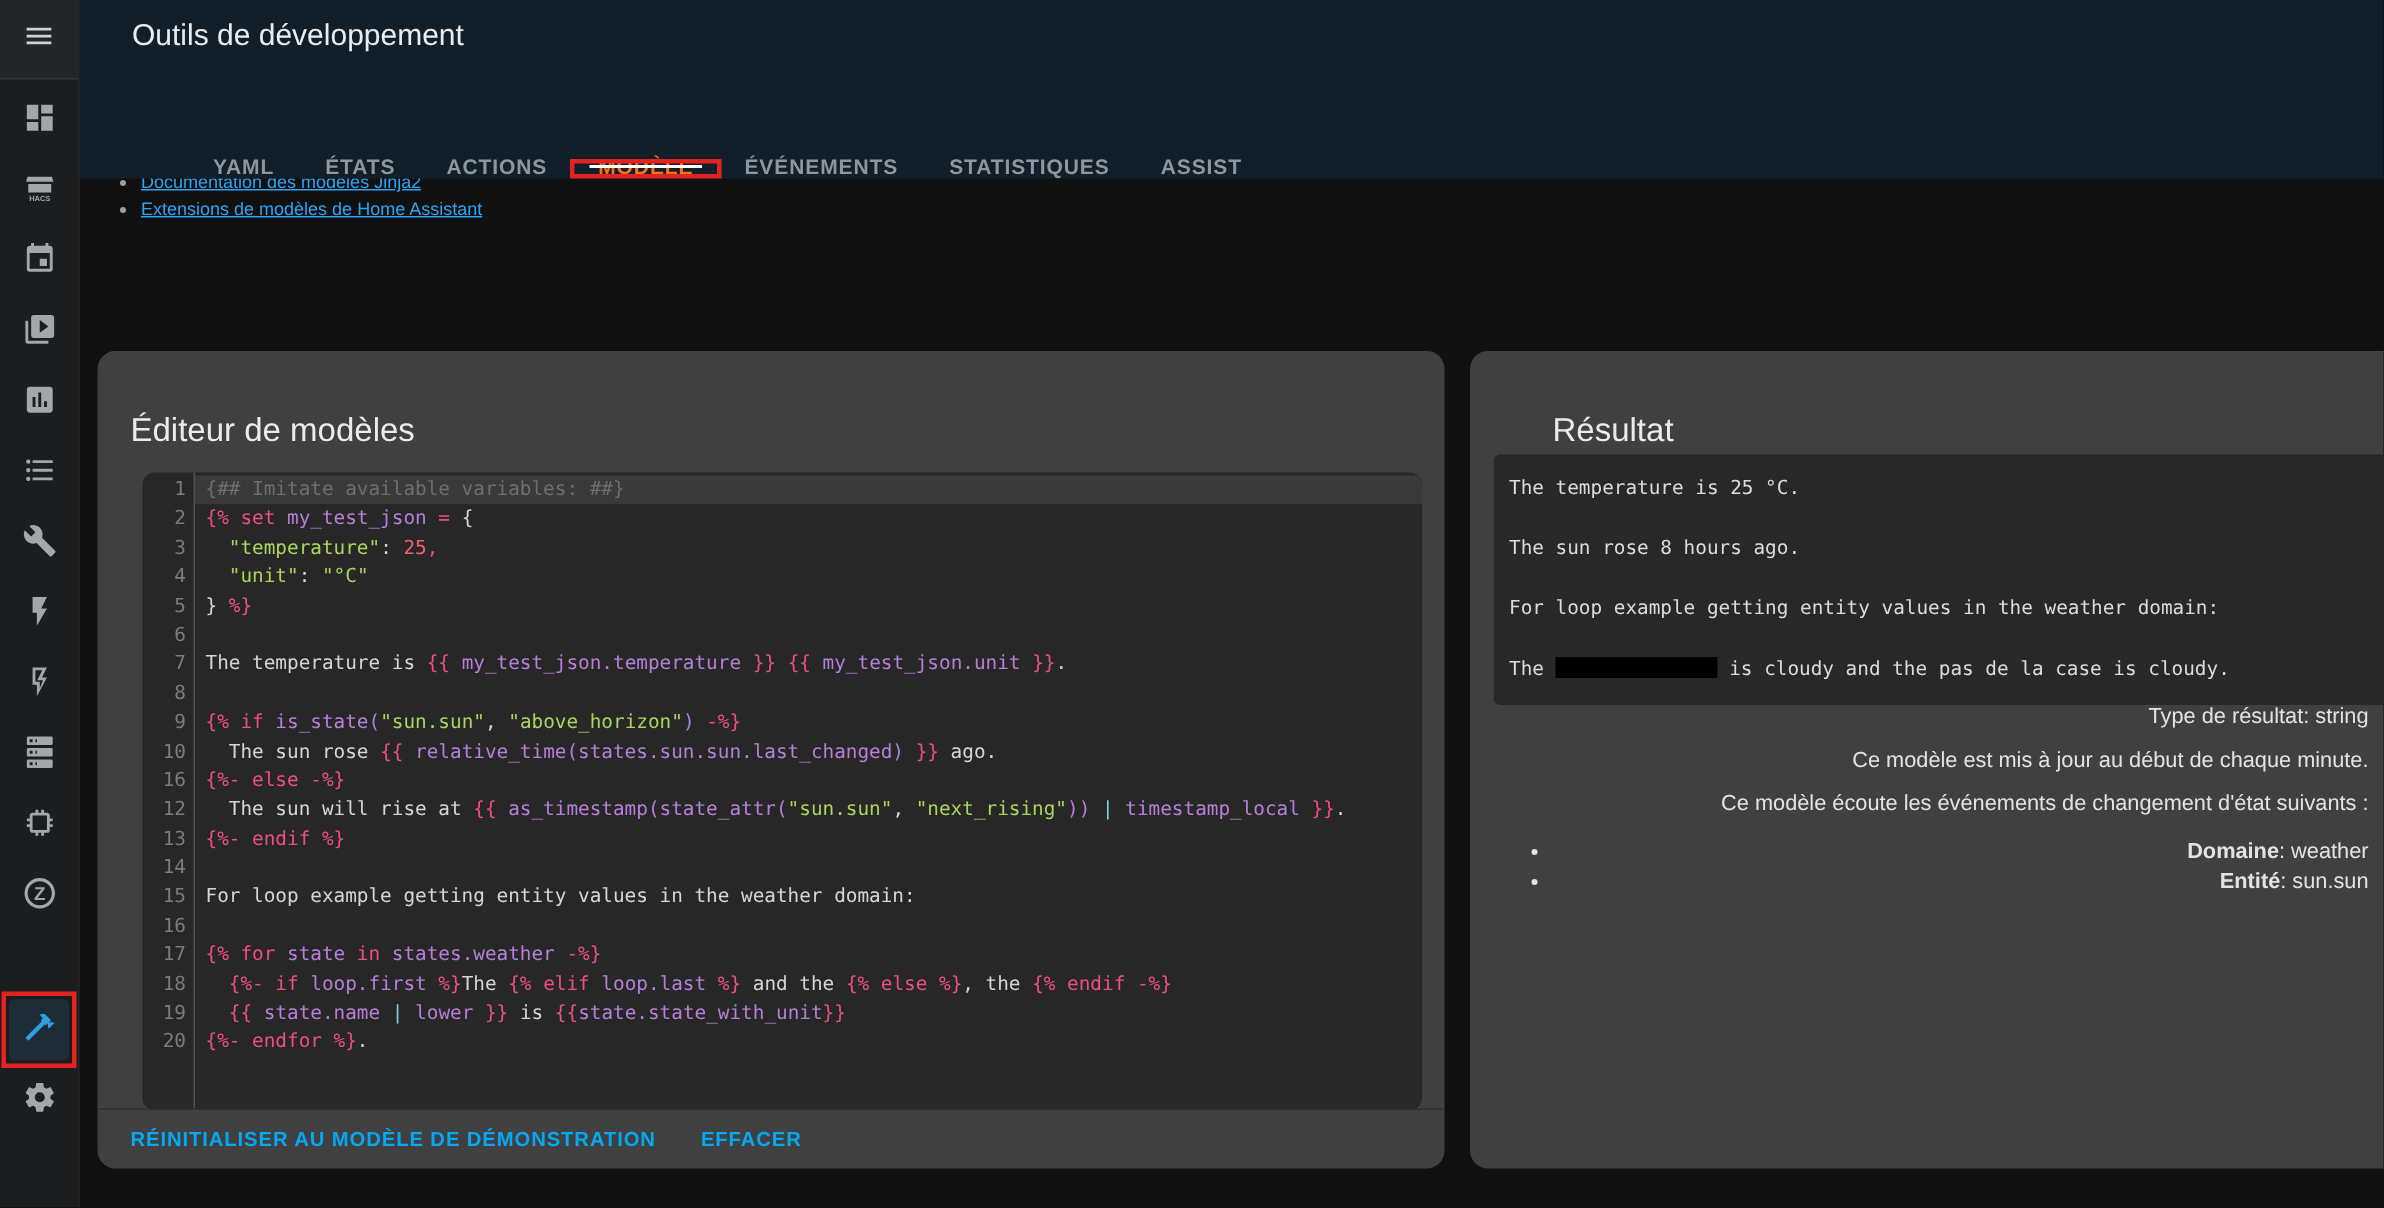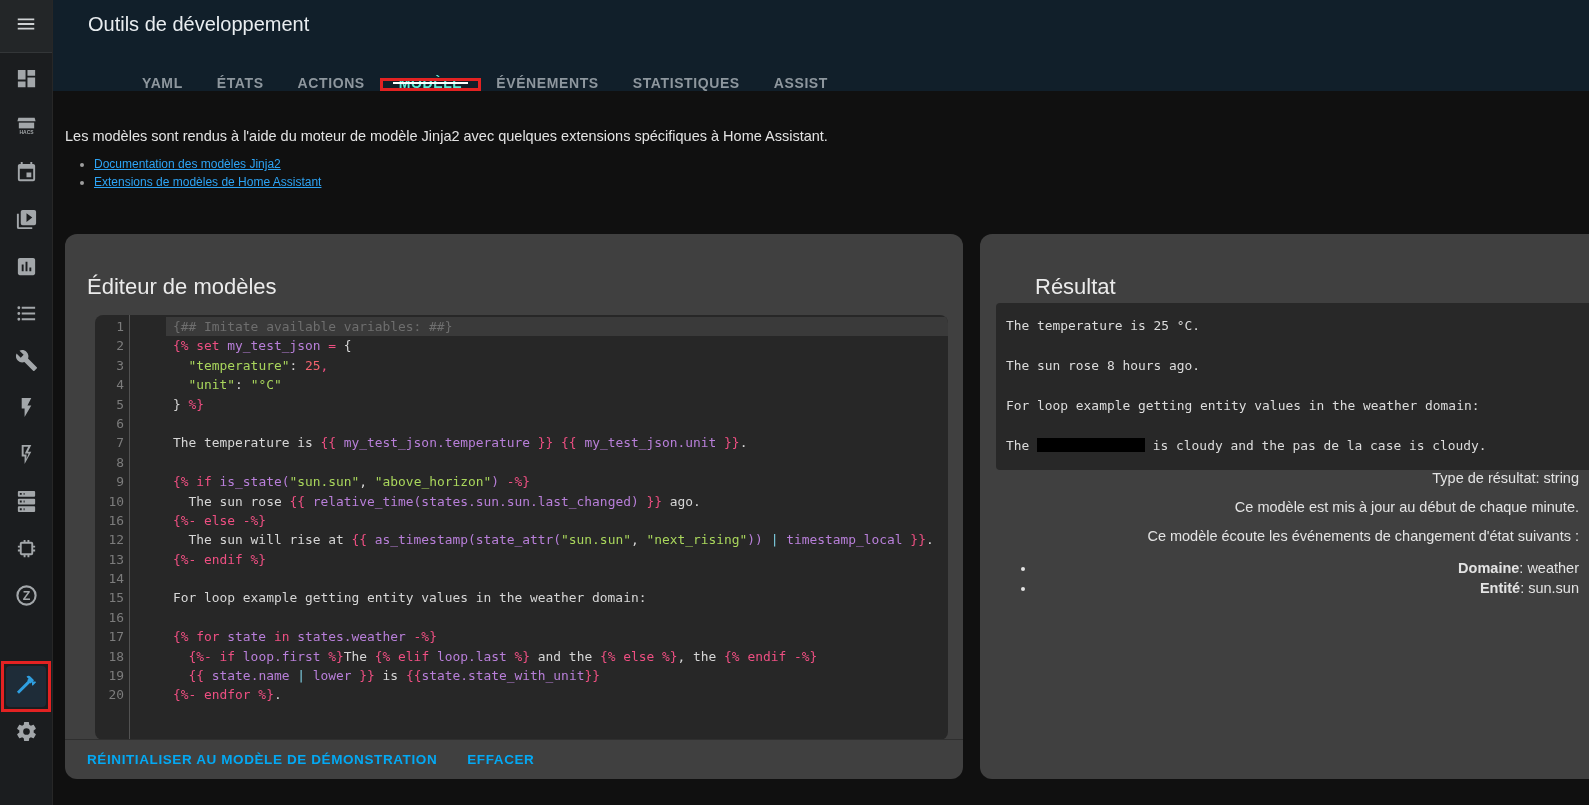--- a/index.html
+++ b/index.html
@@ -14,46 +14,46 @@
   .sidebar-top{height:52px;background:#232628;border-bottom:1px solid #333638;display:flex;align-items:center;justify-content:center;color:#cfd2d4;cursor:pointer;}
   .sidebar-top svg{width:22px;height:22px;fill:currentColor;}
   .side-items{padding-top:4px;}
   .side-item{width:52px;height:47px;display:flex;align-items:center;justify-content:center;color:#a3a7aa;position:relative;cursor:pointer;}
   .side-item svg{width:23px;height:23px;fill:currentColor;position:relative;z-index:2;}
   .side-item.spacer{margin-top:42px;}
   .side-item.active{color:var(--hammer-blue,#2f9fe0);}
   .side-item.active::before{content:'';position:absolute;left:6px;right:6px;top:3px;bottom:3px;background:#1e2c38;border-radius:4px;}
   .side-item.annotated::after{content:'';position:absolute;left:1px;right:1px;top:-2px;bottom:-2px;border:3px solid var(--annotation,#e32222);z-index:3;}
   
-  .header{position:absolute;left:52px;right:0;top:0;height:91px;background:var(--header-bg,#111f2a);z-index:4;}
+  .header{position:absolute;left:52px;right:0;top:0;height:119px;background:var(--header-bg,#111f2a);z-index:4;}
   .app-title{position:absolute;left:36px;top:13px;font-size:20px;color:#e9edf0;}
   .tab-bar{position:absolute;left:73px;bottom:0;height:53px;display:flex;align-items:flex-end;}
   .tab{display:flex;align-items:center;padding:0 17px;font-size:14px;font-weight:bold;letter-spacing:.6px;color:#8e979e;position:relative;cursor:pointer;white-space:nowrap;}
-  .tab.active{color:#5eead4;}
+  .tab.active{color:#f97316;}
   .tab.active::after{content:'';position:absolute;left:11px;right:11px;bottom:7px;height:2.5px;background:#fff;}
   .tab.annotated::before{content:'';position:absolute;left:-2px;right:-2px;top:3px;bottom:0;border:3px solid var(--annotation,#e32222);}
   
   .content{position:absolute;left:52px;top:101px;right:0;bottom:0;}
   .intro{margin:27px 0 0 13px;font-size:14.5px;color:#e3e3e3;}
   .intro-links{margin:13px 0 0;padding-left:42px;list-style:disc;}
   .intro-links li{margin:4px 0;font-size:12px;color:#9e9e9e;}
   .intro-links a{color:var(--link,#2da4f5);text-decoration:underline;cursor:pointer;}
   .cards{position:absolute;left:13px;top:133px;right:-14px;bottom:26px;display:flex;gap:17px;}
   .card{background:#404040;border-radius:12px;position:relative;overflow:hidden;}
   .editor-card{width:898px;flex:none;}
   .result-card{flex:1;}
   .card-title{font-size:22px;font-weight:400;color:#ebebeb;}
   .editor-card .card-title{position:absolute;left:22px;top:22px;}
   .result-card .card-title{position:absolute;left:15px;top:22px;margin-left:40px;}
   
   .code-editor{position:absolute;left:30px;right:15px;top:81px;height:425px;background:#272727;border-radius:8px;display:flex;
     font-family:"DejaVu Sans Mono",monospace;font-size:12.9px;line-height:19.4px;overflow:hidden;cursor:text;}
   .gutter{width:29px;flex:none;text-align:right;padding:2px 5px 0 0;color:#7c7c7c;border-right:1px solid #525252;}
   .gutter div{height:19.4px;}
-  .code-lines{flex:1;padding:2px 0 16px 7px;margin-left:36px;}
+  .code-lines{flex:1;padding:2px 0 16px 7px;}
   .cm-line{height:19.4px;white-space:pre;color:#d6d6d6;}
   .cm-line.hl{background:#3a3a3a;margin-left:-7px;padding-left:7px;}
   .tk-base{color:#d6d6d6;}
   .tk-kw{color:var(--kw,#ee4f82);}
   .tk-var{color:var(--var,#b87fd9);}
   .tk-str{color:var(--str,#a9d65c);}
   .tk-num{color:var(--num,#f2636e);}
   .tk-pipe{color:var(--pipe,#7ecfe3);}
   .tk-cm{color:var(--comment,#6e6e6e);}
   .card-actions{position:absolute;left:0;right:0;bottom:0;height:39px;border-top:1px solid #2f2f2f;display:flex;align-items:center;padding-left:22px;gap:30px;}
@@ -162,21 +162,20 @@
       <div class="tab">ÉTATS</div>
       <div class="tab">ACTIONS</div>
       <div class="tab active annotated">MODÈLE</div>
       <div class="tab">ÉVÉNEMENTS</div>
       <div class="tab">STATISTIQUES</div>
       <div class="tab">ASSIST</div>
     </div>
 </header>
 
 <main class="content">
-  <p class="intro">Les modèles sont rendus à l'aide du moteur de modèle Jinja2 avec quelques extensions spécifiques à Home Assistant.</p>
   <ul class="intro-links" id="intro-links">
       <li><a>Documentation des modèles Jinja2</a></li>
       <li><a>Extensions de modèles de Home Assistant</a></li>
     </ul>
 
   <div class="cards">
 
     <section class="card editor-card">
       <h2 class="card-title">Éditeur de modèles</h2>
       <div class="code-editor">

